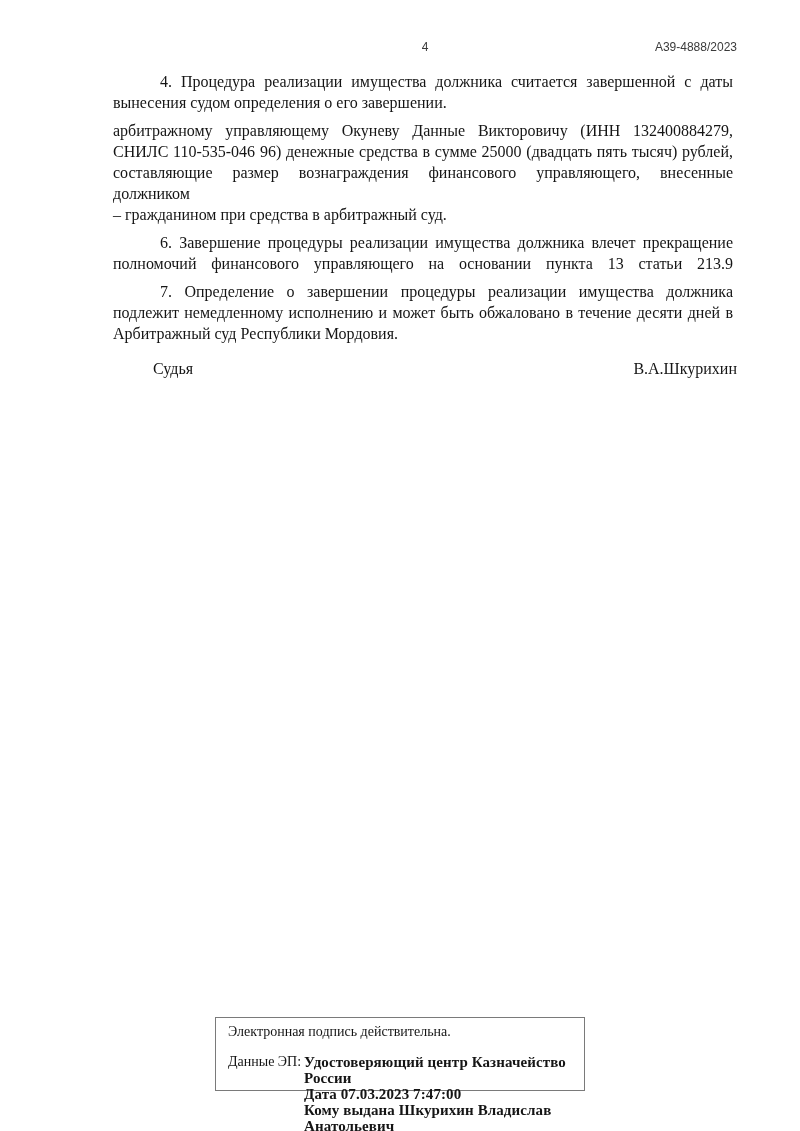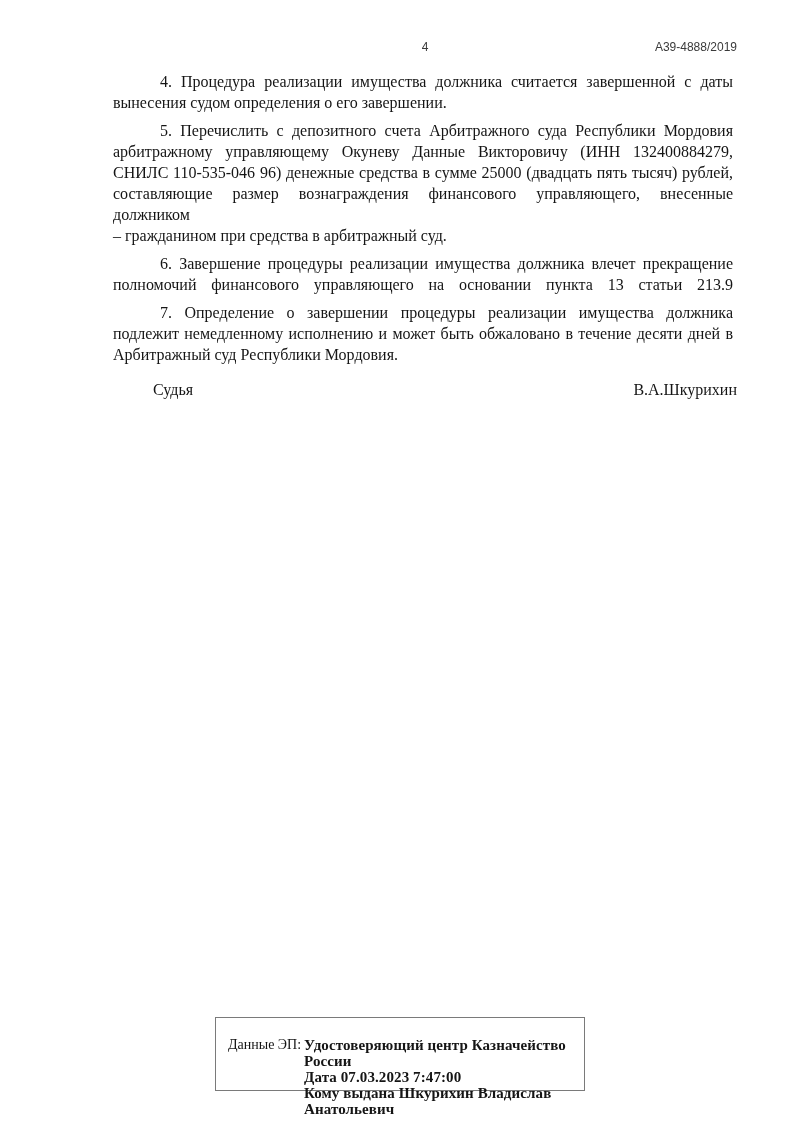--- a/index.html
+++ b/index.html
@@ -92,31 +92,30 @@
     letter-spacing: 0.1px;
   }
 </style>
 </head>
 <body>
 
 <div class="page">
 
   <div class="header">
     <span class="page-num">4</span>
-    <span class="case-num">А39-4888/2019</span>
+    <span class="case-num">А39-4888/2023</span>
   </div>
 
   <div class="body-text">
     <div id="paragraphs">
         <div class="para">
           <div class="line first">4. Процедура реализации имущества должника считается завершенной с даты</div>
           <div class="line last">вынесения судом определения о его завершении.</div>
         </div>
         <div class="para">
-          <div class="line first">5. Перечислить с депозитного счета Арбитражного суда Республики Мордовия</div>
           <div class="line">арбитражному управляющему Окуневу Данные Викторовичу (ИНН 132400884279,</div>
           <div class="line">СНИЛС 110-535-046 96) денежные средства в сумме 25000 (двадцать пять тысяч) рублей,</div>
           <div class="line">составляющие размер вознаграждения финансового управляющего, внесенные должником</div>
           <div class="line last">– гражданином при средства в арбитражный суд.</div>
         </div>
         <div class="para">
           <div class="line first">6. Завершение процедуры реализации имущества должника влечет прекращение</div>
           <div class="line">полномочий финансового управляющего на основании пункта 13 статьи 213.9</div>
         </div>
         <div class="para">
@@ -126,20 +125,21 @@
         </div>
       </div>
 
     <div class="sig-row">
       <span class="sig-role">Судья</span>
       <span class="sig-name">В.А.Шкурихин</span>
     </div>
   </div>
 
   <div class="stamp">
+    <div class="stamp-title">Электронная подпись действительна.</div>
     <div class="stamp-row">
       <div class="stamp-label">Данные ЭП:</div>
       <div class="stamp-details" id="stamp-details">
           <div>Удостоверяющий центр Казначейство России</div>
           <div>Дата 07.03.2023 7:47:00</div>
           <div>Кому выдана Шкурихин Владислав Анатольевич</div>
         </div>
     </div>
   </div>
 

